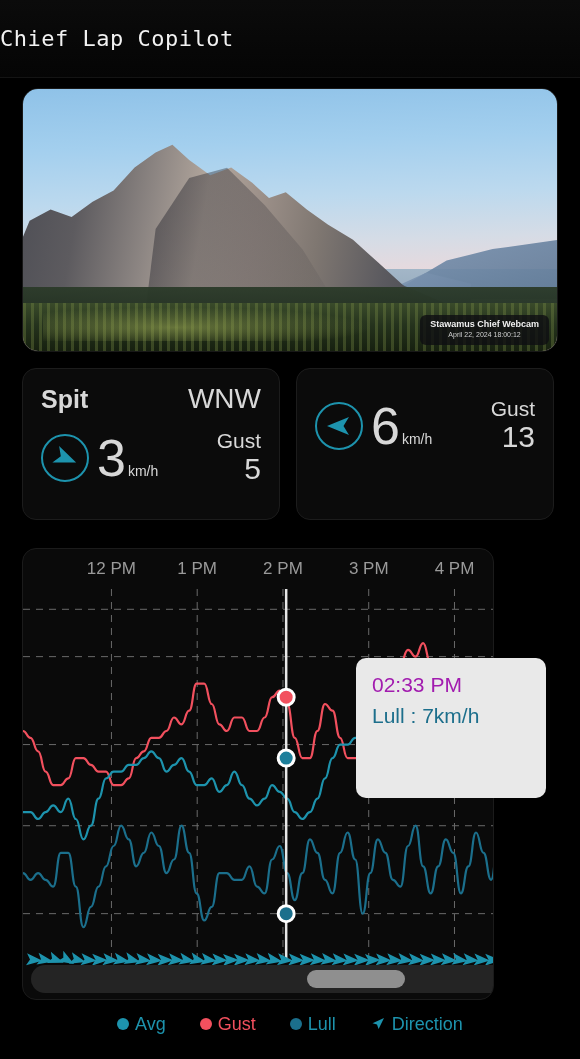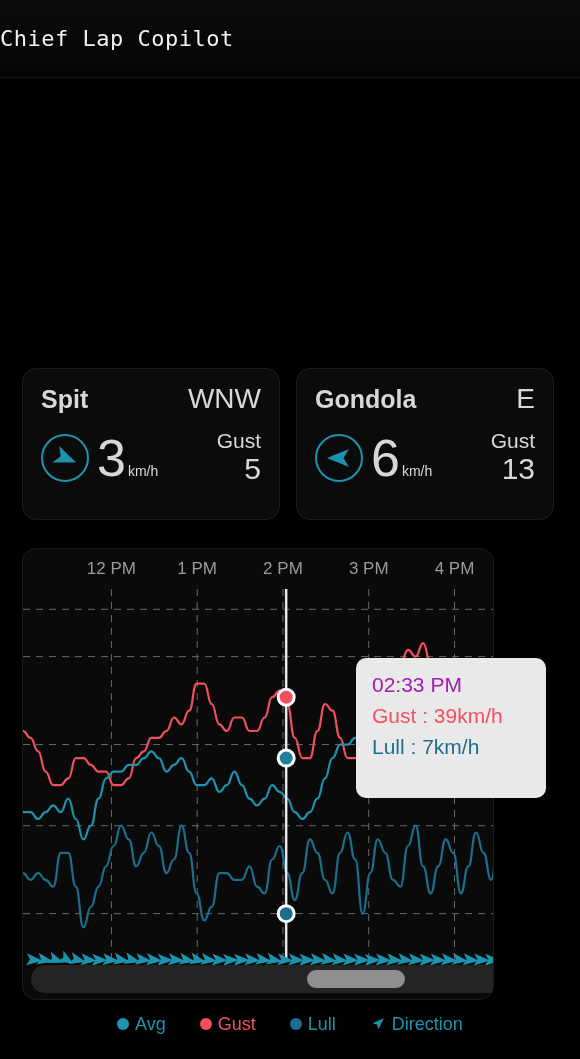--- a/index.html
+++ b/index.html
@@ -180,20 +180,39 @@
 </style>
 </head>
 <body>
 
 <div id="app">
 
   <div class="header">
     <div class="header-title">Chief Lap Copilot</div>
   </div>
 
+  <div class="webcam-card">
+    <div class="webcam-img">
+      <div class="sky"></div>
+      <div class="water"></div>
+      <div class="far-range"></div>
+      <div class="far-range2"></div>
+      <div class="mid-hill"></div>
+      <div class="ridge-left"></div>
+      <div class="chief"></div>
+      <div class="chief-shade"></div>
+      <div class="forest-far"></div>
+      <div class="forest"></div>
+      <div class="forest-lit"></div>
+    </div>
+    <div class="webcam-caption">
+      <div class="cap-title">Stawamus Chief Webcam</div>
+      <div class="cap-sub">April 22, 2024 18:00:12</div>
+    </div>
+  </div>
 
   <div class="stations">
 
     <div class="station-card left">
       <div class="station-top">
         <span class="station-name">Spit</span>
         <span class="station-dir">WNW</span>
       </div>
       <div class="station-bottom">
         <div class="speed-group">
@@ -206,24 +225,20 @@
           <span class="speed-unit">km/h</span>
         </div>
         <div class="gust-group">
           <div class="gust-label">Gust</div>
           <div class="gust-val">5</div>
         </div>
       </div>
     </div>
 
     <div class="station-card right">
-      <div class="station-top">
-        <span class="station-name">Gondola</span>
-        <span class="station-dir">E</span>
-      </div>
       <div class="station-bottom">
         <div class="speed-group">
           <div class="compass">
             <svg width="30" height="30" viewBox="0 0 30 30" style="transform:rotate(270deg)">
               <path d="M15 3 L24 25 L15 19.5 L6 25 Z" fill="#1d93ad"></path>
             </svg>
           </div>
           <span class="speed-val">6</span>
           <span class="speed-unit">km/h</span>
         </div>
@@ -412,21 +427,20 @@
             <path d="M0 -8 L6 8 L0 4.5 L-6 8 Z" fill="#1d93ad"></path>
           </g>
         </svg></div>
     <div class="scrollbar">
       <div class="scroll-thumb" id="scroll-thumb" style="left: 53%; width: 19%;"></div>
     </div>
   </div>
 
   <div class="tooltip">
     <div class="tt-time">02:33 PM</div>
-    <div class="tt-row tt-gust">Gust : 39km/h</div>
     <div class="tt-row tt-lull">Lull : 7km/h</div>
   </div>
 
   <div class="legend" id="legend">
       <div class="legend-item">
         <span class="legend-dot" style="background: rgb(29, 147, 173);"></span>
         <span class="legend-text">Avg</span>
       </div>
       <div class="legend-item">
         <span class="legend-dot" style="background: rgb(242, 80, 94);"></span>

